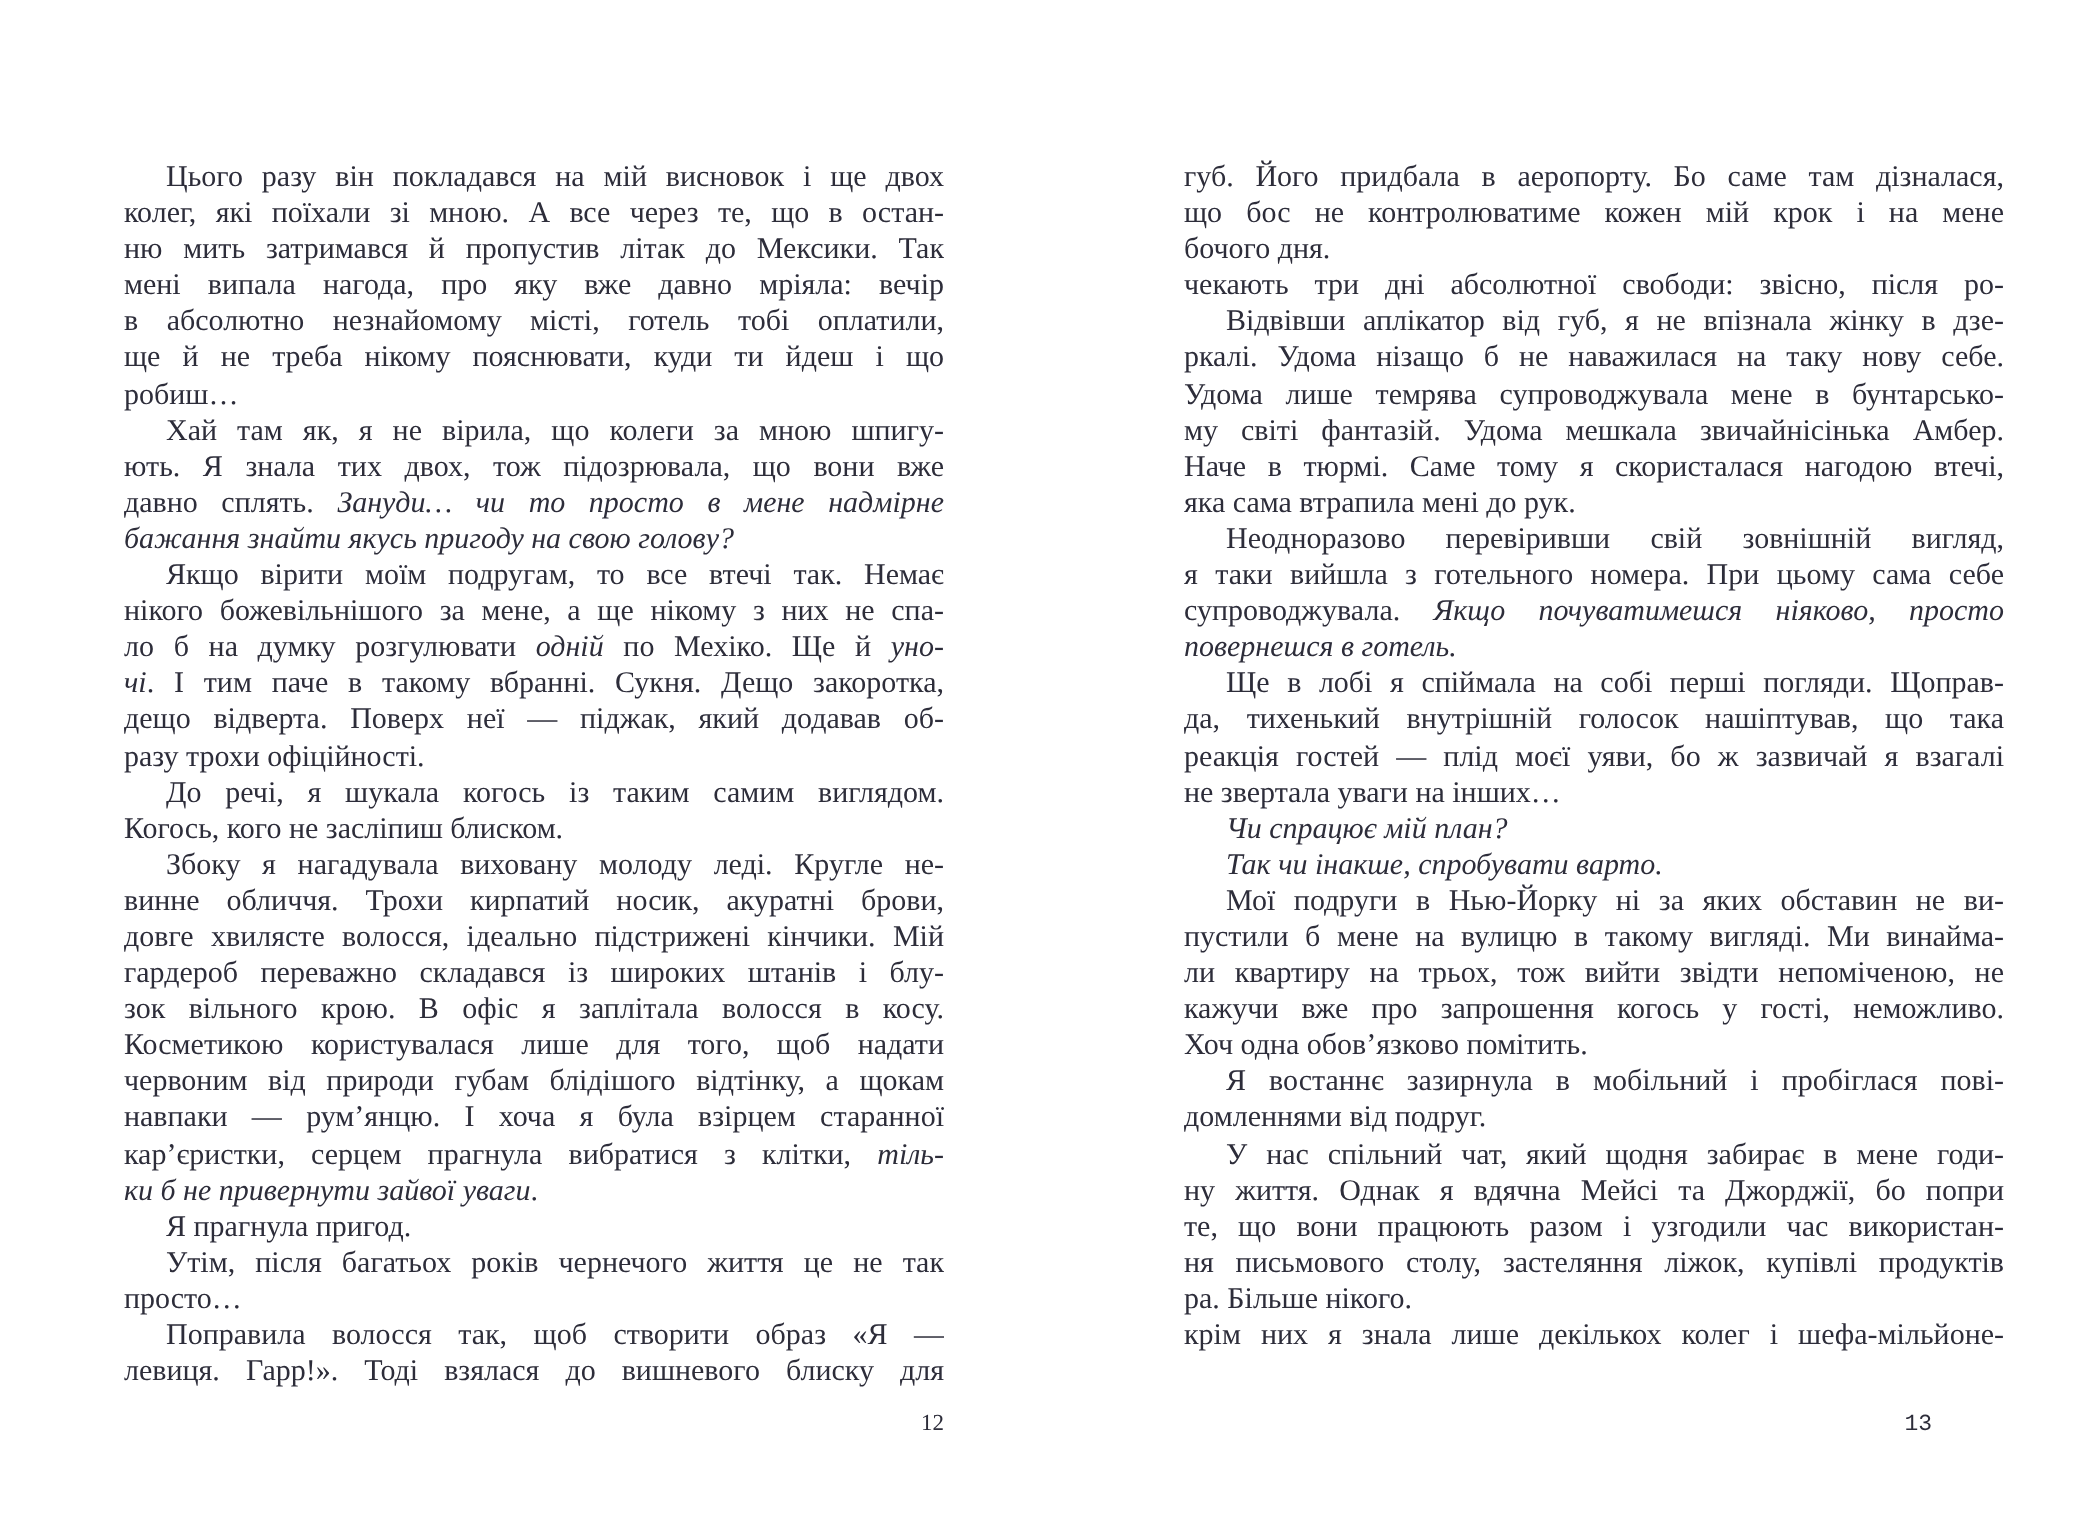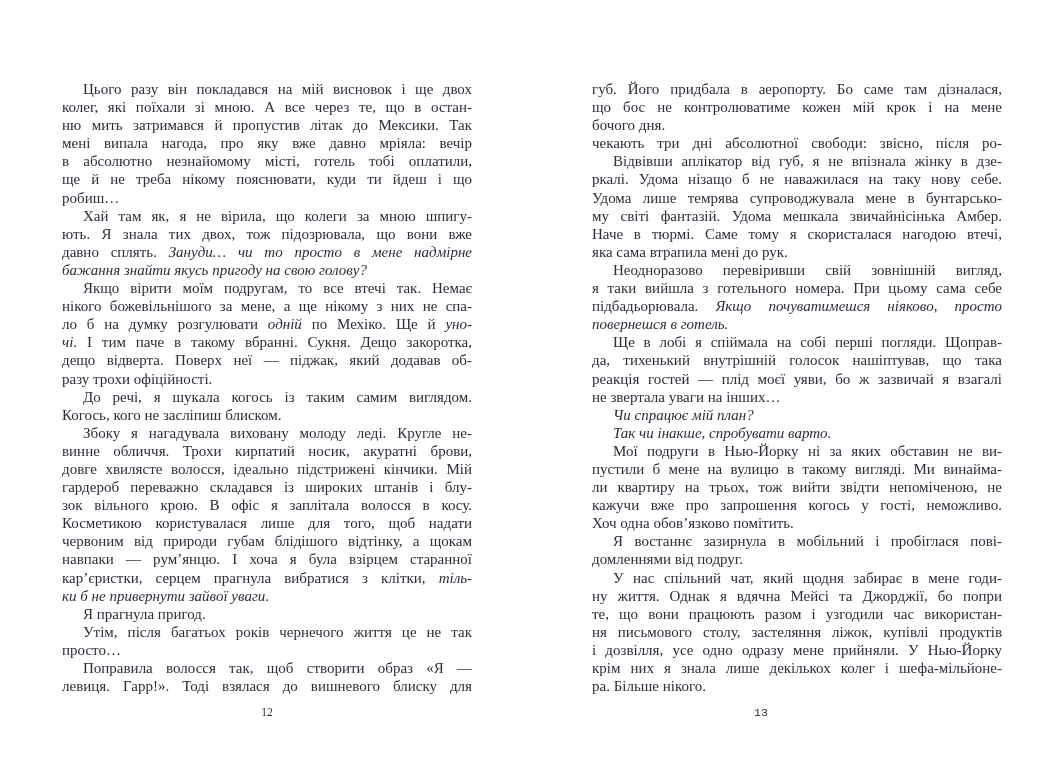--- a/index.html
+++ b/index.html
@@ -35,21 +35,21 @@
     overflow: hidden;
     white-space: normal;
   }
   .line.end { text-align-last: left; }
   .line.indent { text-indent: 21px; }
   .it { font-style: italic; }
   .pagenum {
     position: absolute;
     top: 706px;
     width: 410px;
-    text-align: center;
+    text-align: right;
     font-size: 11.5px;
     color: var(--ink);
   }
   .pagenum.left  { left: 62px;  }
   .pagenum.right { left: 556px; font-family: Liberation Mono, monospace; }
 </style>
 </head>
 <body>
 
 <div class="spread">
@@ -97,41 +97,40 @@
       <div class="line end"><span>бочого дня.</span></div>
       <div class="line"><span>чекають три дні абсолютної свободи: звісно, після ро-</span></div>
       <div class="line indent"><span>Відвівши аплікатор від губ, я не впізнала жінку в дзе-</span></div>
       <div class="line"><span>ркалі. Удома нізащо б не наважилася на таку нову себе.</span></div>
       <div class="line"><span>Удома лише темрява супроводжувала мене в бунтарсько-</span></div>
       <div class="line"><span>му світі фантазій. Удома мешкала звичайнісінька Амбер.</span></div>
       <div class="line"><span>Наче в тюрмі. Саме тому я скористалася нагодою втечі,</span></div>
       <div class="line end"><span>яка сама втрапила мені до рук.</span></div>
       <div class="line indent"><span>Неодноразово перевіривши свій зовнішній вигляд,</span></div>
       <div class="line"><span>я таки вийшла з готельного номера. При цьому сама себе</span></div>
-      <div class="line"><span>підбадьорювала. </span><span class="it">Якщо почуватимешся ніяково, просто</span></div>
+      <div class="line"><span>супроводжувала. </span><span class="it">Якщо почуватимешся ніяково, просто</span></div>
       <div class="line end"><span class="it">повернешся в готель.</span></div>
       <div class="line indent"><span>Ще в лобі я спіймала на собі перші погляди. Щоправ-</span></div>
       <div class="line"><span>да, тихенький внутрішній голосок нашіптував, що така</span></div>
       <div class="line"><span>реакція гостей — плід моєї уяви, бо ж зазвичай я взагалі</span></div>
       <div class="line end"><span>не звертала уваги на інших…</span></div>
       <div class="line indent end"><span class="it">Чи спрацює мій план?</span></div>
       <div class="line indent end"><span class="it">Так чи інакше, спробувати варто.</span></div>
       <div class="line indent"><span>Мої подруги в Нью-Йорку ні за яких обставин не ви-</span></div>
       <div class="line"><span>пустили б мене на вулицю в такому вигляді. Ми винайма-</span></div>
       <div class="line"><span>ли квартиру на трьох, тож вийти звідти непоміченою, не</span></div>
       <div class="line"><span>кажучи вже про запрошення когось у гості, неможливо.</span></div>
       <div class="line end"><span>Хоч одна обов’язково помітить.</span></div>
       <div class="line indent"><span>Я востаннє зазирнула в мобільний і пробіглася пові-</span></div>
       <div class="line end"><span>домленнями від подруг.</span></div>
       <div class="line indent"><span>У нас спільний чат, який щодня забирає в мене годи-</span></div>
       <div class="line"><span>ну життя. Однак я вдячна Мейсі та Джорджії, бо попри</span></div>
       <div class="line"><span>те, що вони працюють разом і узгодили час використан-</span></div>
       <div class="line"><span>ня письмового столу, застеляння ліжок, купівлі продуктів</span></div>
-      <div class="line"><span>і дозвілля, усе одно одразу мене прийняли. У Нью-Йорку</span></div>
+      <div class="line end"><span>ра. Більше нікого.</span></div>
       <div class="line"><span>крім них я знала лише декількох колег і шефа-мільйоне-</span></div>
-      <div class="line end"><span>ра. Більше нікого.</span></div>
     </div>
 
   <div class="pagenum left">12</div>
 
   <div class="pagenum right">13</div>
 
 </div>
 
 </body></html>

